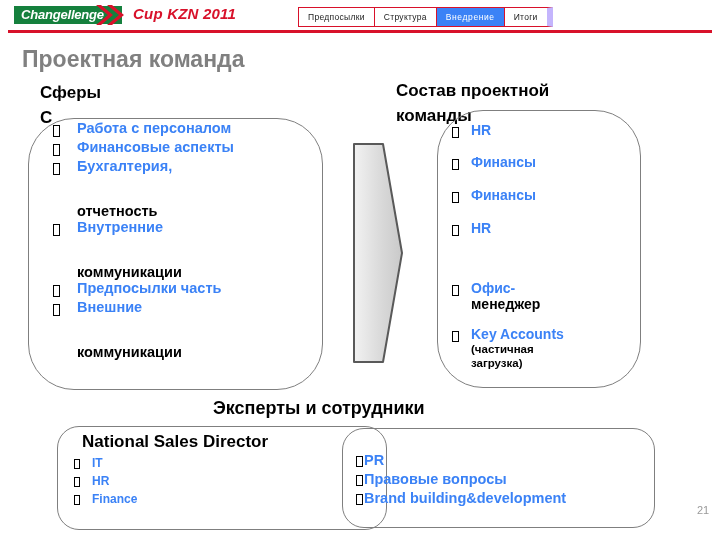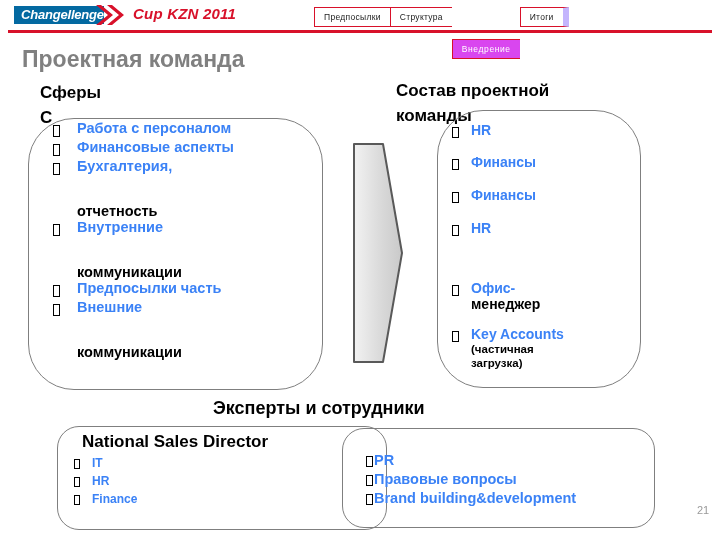--- a/index.html
+++ b/index.html
@@ -9,53 +9,53 @@
     font-family:"Liberation Sans", sans-serif;
     overflow:hidden;
     position:relative;
   }
   .slide{position:absolute;inset:0;}
 
   
   .hdr{position:absolute;left:0;top:0;width:720px;height:34px;}
   .brand-tag{
     position:absolute;left:14px;top:6px;height:18px;
-    background:#0369a1;color:#ffffff;
+    background:#15803d;color:#ffffff;
     font-size:13px;font-weight:bold;font-style:italic;
-    line-height:18px;padding:0 0 0 7px;
+    line-height:18px;padding:0 18px 0 7px;
     letter-spacing:-0.2px;
     white-space:nowrap;
   }
   .brand-chev{
     position:absolute;left:96px;top:5px;width:30px;height:20px;
   }
   .brand-title{
     position:absolute;left:133px;top:5px;
     color:#d8112a;font-size:15px;font-weight:bold;font-style:italic;
     white-space:nowrap;letter-spacing:0.2px;
   }
   .rule{
     position:absolute;left:8px;top:30px;width:704px;height:3px;
     background:#d8112a;
   }
 
-  .tabs{position:absolute;left:314px;top:7px;height:32px;display:flex;border-radius:9px;}
+  .tabs{position:absolute;left:298px;top:7px;height:32px;display:flex;border-radius:9px;}
   .tab{
     height:18px;line-height:18px;
     border:1px solid #d8112a;
     border-right:none;
     background:#ffffff;color:#222222;
     font-size:8.5px;
     padding:0 9px;
     text-align:center;
     white-space:nowrap;
     letter-spacing:0.3px;
   }
   .tab:last-child{border-right:6px solid #c4b5fd;}
-  .tab.active{background:#d946ef;color:#ffffff;letter-spacing:0.6px;margin-top:32px;}
+  .tab.active{background:#3b82f6;color:#ffffff;letter-spacing:0.6px;}
 
   
   .slide-title{
     position:absolute;left:22px;top:46px;
     font-size:23px;font-weight:bold;color:#808080;
     white-space:nowrap;
   }
 
   
   .col-head{
@@ -107,21 +107,21 @@
   }
 
   #list-bl{left:74px;top:456px;font-size:12px;}
   #list-bl .boxglyph{width:6px;height:10px;margin:3px 12px 0 0;}
   #list-bl .bitem{margin-bottom:4px;}
   .bl-title{
     position:absolute;left:82px;top:432px;
     font-size:17px;font-weight:bold;color:#000000;white-space:nowrap;
   }
 
-  #list-br{left:366px;top:452px;font-size:14.5px;}
+  #list-br{left:356px;top:452px;font-size:14.5px;}
   #list-br .boxglyph{width:7px;height:11px;margin:4px 1px 0 0;}
   #list-br .bitem{margin-bottom:3px;}
 
   
   .arrow{position:absolute;left:352px;top:142px;width:52px;height:222px;}
 
   
   .mid-head{
     position:absolute;left:213px;top:398px;
     font-size:18px;font-weight:bold;color:#000000;white-space:nowrap;

